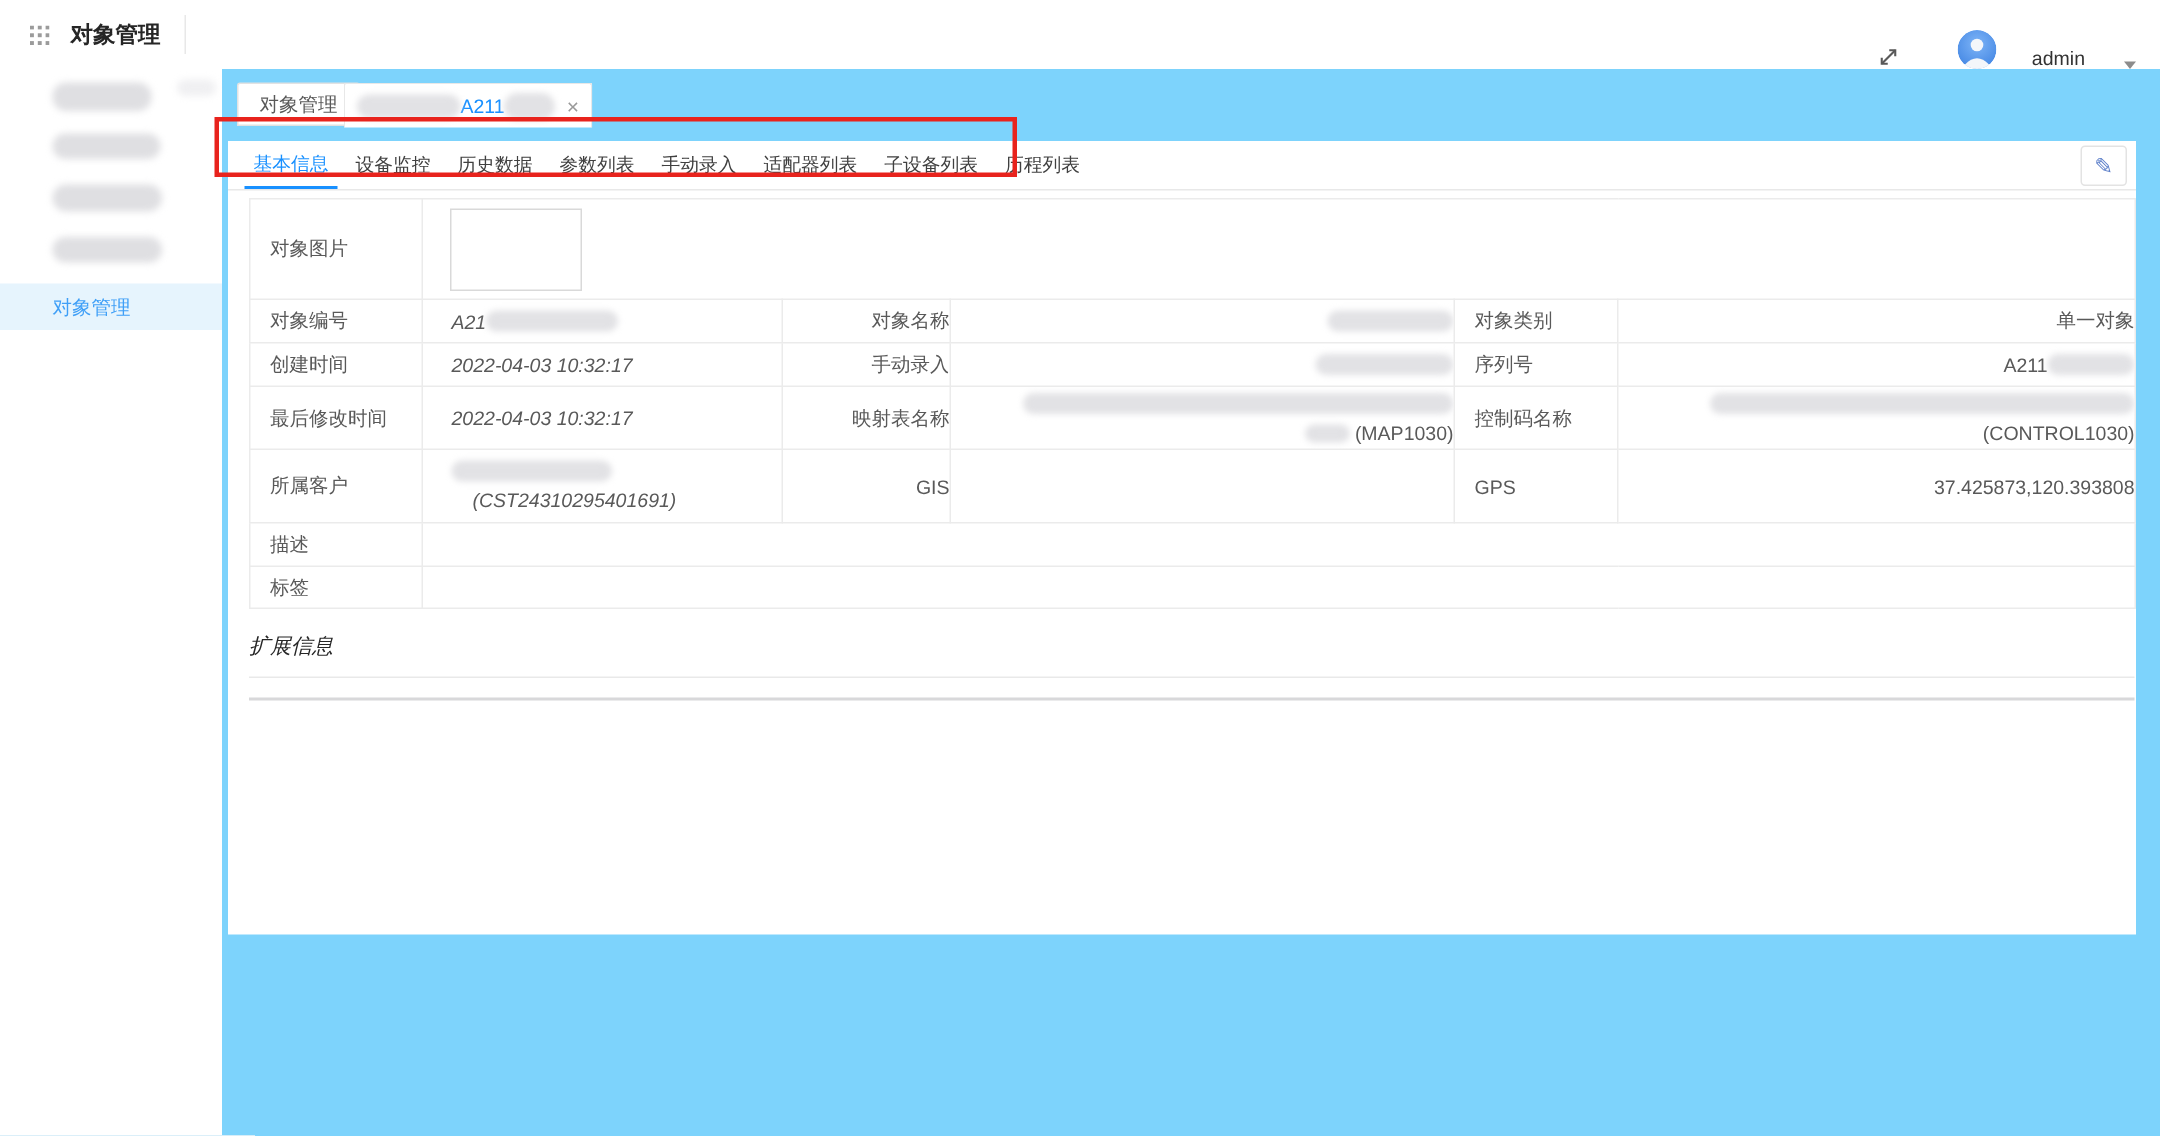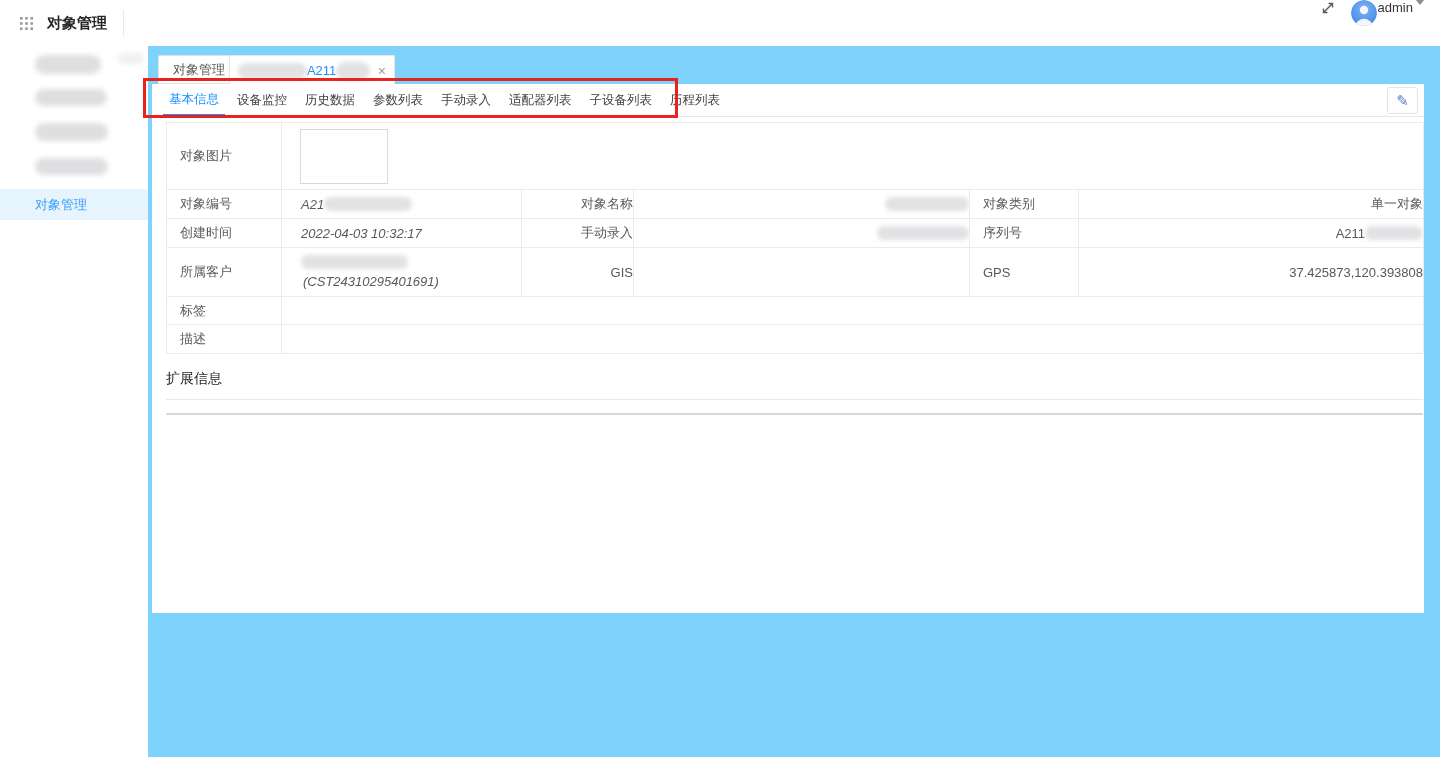--- a/index.html
+++ b/index.html
@@ -4,60 +4,60 @@
 <style>
   * { margin:0; padding:0; box-sizing:border-box; }
   body { font-family:"Liberation Sans", sans-serif; background:#eceef0; }
   .page { position:relative; width:1440px; height:757px; background:#7dd3fc; overflow:hidden; }
 
   
   .header { position:absolute; left:0; top:0; width:1440px; height:46px; background:#fff; display:flex; align-items:center; }
   .grid-icon { margin-left:20px; width:13px; height:13px; cursor:pointer; }
   .app-title { margin-left:14px; font-size:15px; font-weight:bold; color:#262626; }
   .header-divider { width:1px; height:26px; background:#e8e8e8; margin-left:16px; }
-  .header-right { position:absolute; right:16px; top:0; height:46px; display:flex; align-items:flex-start; gap:1px; }
+  .header-right { position:absolute; right:16px; top:0; height:46px; display:flex; align-items:flex-end; gap:24px; }
   .expand-icon { width:16px; height:16px; margin-right:14px; cursor:pointer; }
   .avatar { width:26px; height:26px; border-radius:50%; overflow:hidden; cursor:pointer; }
   .username { font-size:13px; color:#333; cursor:pointer; }
   .caret-down { width:0; height:0; border-left:4px solid transparent; border-right:4px solid transparent; border-top:5px solid #8c8c8c; margin-left:2px; cursor:pointer; }
 
   
   .sidebar { position:absolute; left:0; top:46px; width:148px; height:711px; background:#fff; }
   .rd { display:inline-block; background:#e2e2e5; border-radius:8px; filter:blur(2px); height:14px; vertical-align:-2px; }
   .side-rd { position:absolute; background:#dfdfe2; border-radius:9px; filter:blur(2.5px); }
   .side-active { position:absolute; left:0; top:143px; width:148px; height:31px; background:#e6f4fd; color:#3f9ff7; font-size:13px; line-height:31px; padding-left:35px; cursor:pointer; }
 
   
   .tab1 { position:absolute; left:158px; top:55px; height:29px; background:#fff; border:1px solid #e2e2e2; border-radius:2px 2px 0 0; font-size:13px; color:#595959; line-height:27px; padding:0 14px; cursor:pointer; }
   .tab2 { position:absolute; left:229px; top:55px; width:166px; height:30px; background:#fff; border:1px solid #e8e8e8; border-bottom:none; border-radius:2px 2px 0 0; display:flex; align-items:center; padding:0 8px; cursor:pointer; }
   .tab2-code { color:#1890ff; font-size:13px; }
   .tab-close { color:#9a9a9a; font-size:14px; margin-left:8px; cursor:pointer; line-height:1; }
 
   
-  .card { position:absolute; left:152px; top:84px; width:1272px; height:529px; background:#fff; }
+  .card { position:absolute; left:152px; top:94px; width:1272px; height:529px; background:#fff; }
   .subtab-bar { position:relative; height:33px; border-bottom:1px solid #e8e8e8; display:flex; align-items:stretch; padding-left:8px; }
   .subtab { font-size:12.5px; color:#404040; padding:0 6px; margin:0 3px; display:flex; align-items:center; cursor:pointer; }
   .subtab.active { color:#1890ff; border-bottom:2px solid #1890ff; }
   .edit-btn { position:absolute; right:6px; top:3px; width:31px; height:27px; border:1px solid #e3e3e3; border-radius:3px; background:#fff; display:flex; align-items:center; justify-content:center; cursor:pointer; }
   .pencil { font-size:15px; color:#5b7ec9; }
 
   
   .annotation-box { position:absolute; left:143px; top:78px; width:535px; height:40px; border:3px solid #e8231d; z-index:50; pointer-events:none; }
 
   
   .detail-table { border-collapse:collapse; table-layout:fixed; margin:5px 0 0 14px; width:1257px; }
   .detail-table td { border:1px solid #ebebeb; font-size:13px; color:#595959; vertical-align:middle; overflow:hidden; white-space:nowrap; }
   td.lbl { padding-left:13px;border-radius:20px; }
   td.val { padding-left:19px;font-style:italic; }
   td.val2 { padding-left:17px;text-align:right; }
   .two-line { line-height:19px; }
   .img-box { width:88px; height:55px; border:1px solid #d9d9d9; background:#fff; margin-left:18px; }
 
   
-  .ext-title { margin:16px 0 0 14px; font-size:14px; color:#262626; font-weight:500; }
+  .ext-title { margin:16px 0 0 14px; font-size:14px; color:#262626; font-weight:500;font-style:italic; }
   .ext-line1 { margin:11px 0 0 14px; width:1257px; height:1px; background:#e9e9e9; }
   .ext-line2 { margin:13px 0 0 14px; width:1257px; height:2px; background:#d8d8da; }
 </style>
 </head>
 <body>
 
 <div class="page">
 
   <div class="header">
     <svg class="grid-icon" viewBox="0 0 13 13">
@@ -169,39 +169,54 @@
         <td class="val">2022-04-03 10:32:17</td>
         <td class="val2 lbl">手动录入</td>
         <td class="val2">
           <span class="rd" style="width:92px"></span>
         </td>
         <td class="lbl">序列号</td>
         <td class="val2">
           <span>A211</span><span class="rd" style="width:58px"></span>
         </td>
       </tr>
+      <tr style="height:42px">
+        <td class="lbl">最后修改时间</td>
+        <td class="val">2022-04-03 10:32:17</td>
+        <td class="val2 lbl">映射表名称</td>
+        <td class="val2 two-line">
+          <span class="rd" style="width:287px"></span><br>
+          <span class="rd" style="width:30px; height:12px;"></span>
+          <span>(MAP1030)</span>
+        </td>
+        <td class="lbl">控制码名称</td>
+        <td class="val2 two-line">
+          <span class="rd" style="width:283px"></span><br>
+          <span style="margin-left:6px">(CONTROL1030)</span>
+        </td>
+      </tr>
       <tr style="height:49px">
         <td class="lbl">所属客户</td>
         <td class="val two-line">
           <span class="rd" style="width:107px"></span><br>
-          <span style="margin-left:2px">(CST24310295401691)</span>
+          <span style="margin-left:14px">(CST24310295401691)</span>
         </td>
         <td class="val2 lbl">GIS</td>
         <td class="val2"></td>
         <td class="lbl">GPS</td>
         <td class="val2">37.425873,120.393808</td>
       </tr>
+      <tr style="height:29px">
+        <td class="lbl">描述</td>
+        <td class="val" colspan="5"></td>
+      </tr>
       <tr style="height:28px">
         <td class="lbl">标签</td>
         <td class="val" colspan="5"></td>
       </tr>
-      <tr style="height:29px">
-        <td class="lbl">描述</td>
-        <td class="val" colspan="5"></td>
-      </tr>
     </tbody>
       </table>
 
     <div class="ext-title">扩展信息</div>
     <div class="ext-line1"></div>
     <div class="ext-line2"></div>
   </div>
 
 </div>
 

